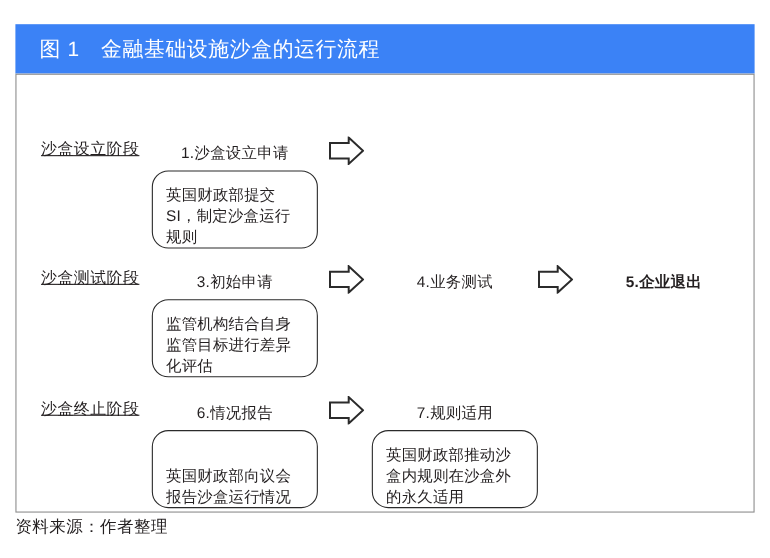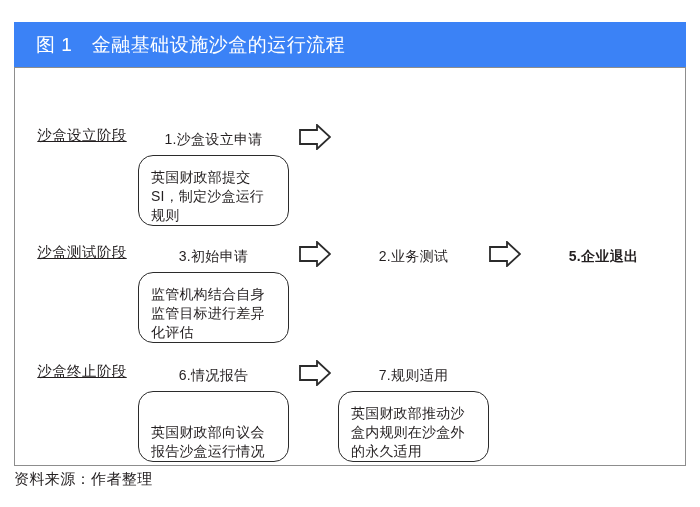--- a/index.html
+++ b/index.html
@@ -200,21 +200,21 @@
           </div>
         </div>
 
         <div class="arrow gap-0">
           <svg width="32" height="26" viewBox="0 0 32 26">
             <polygon points="1,6 18,6 18,1 31,13 18,25 18,20 1,20" fill="#ffffff" stroke="#2b2b2b" stroke-width="1.8" stroke-linejoin="miter"></polygon>
           </svg>
         </div>
 
         <div class="node col-1">
-          <div class="node-title">2.业务测试</div>
+          <div class="node-title">4.业务测试</div>
         </div>
 
         <div class="arrow gap-1">
           <svg width="32" height="26" viewBox="0 0 32 26">
             <polygon points="1,6 18,6 18,1 31,13 18,25 18,20 1,20" fill="#ffffff" stroke="#2b2b2b" stroke-width="1.8" stroke-linejoin="miter"></polygon>
           </svg>
         </div>
 
         <div class="node col-2">
           <div class="node-title">5.企业退出</div>

